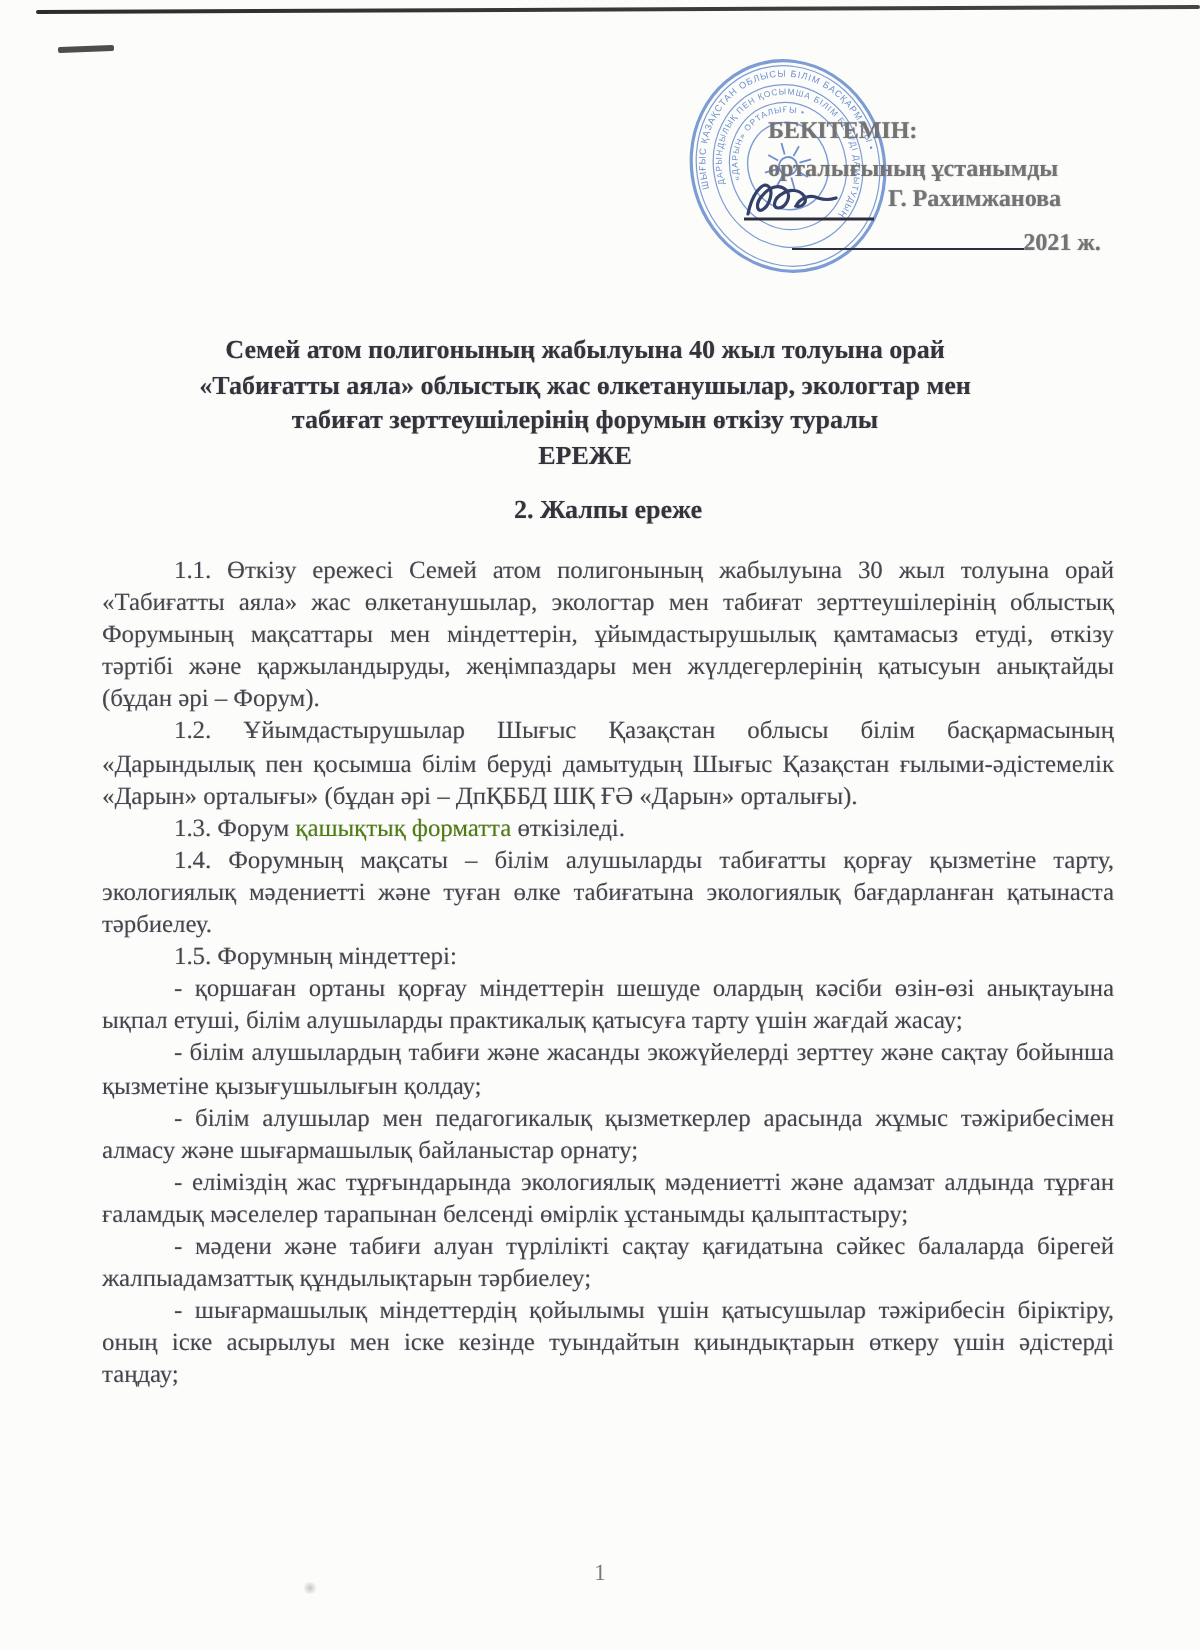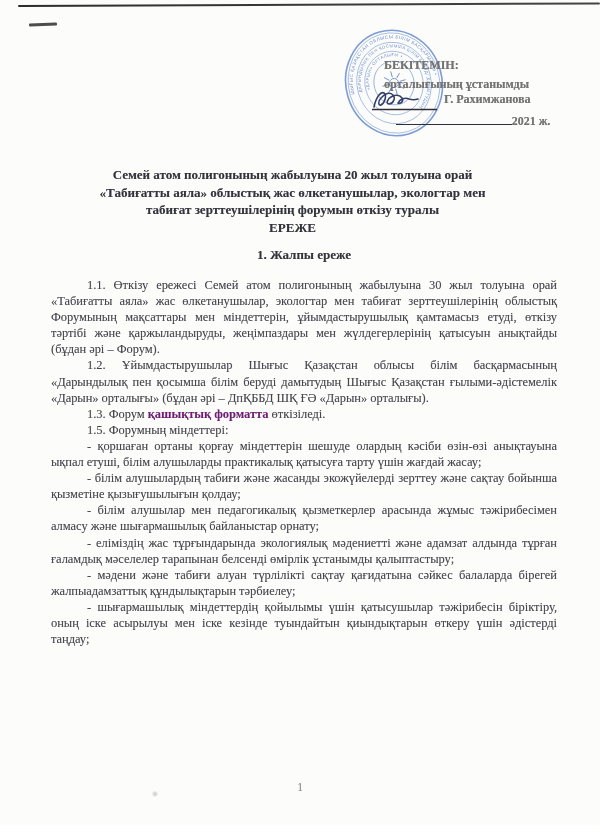--- a/index.html
+++ b/index.html
@@ -48,21 +48,21 @@
     font-size:13px;font-weight:bold;color:#33333b;
     text-shadow:0.2px 0.2px 0.6px rgba(50,50,70,.35);
   }
   
   .body-text{
     position:absolute;left:51px;top:277px;width:506px;
     font-size:12.4px;line-height:16.1px;text-align:justify;
     text-shadow:0.2px 0.2px 0.5px rgba(60,60,75,.3);
   }
   .body-text p{margin:0;text-indent:36px;}
-  .bold-inline{font-weight:bold;color:#701a75;}
+  .bold-inline{font-weight:normal;color:#4d7c0f;}
   .page-number{
     position:absolute;left:0;top:781px;width:600px;text-align:center;
     font-size:11.5px;color:#7a7a80;
   }
 </style>
 </head>
 <body>
 
 <div class="page">
 
@@ -101,32 +101,33 @@
       <svg class="sig-svg" width="78" height="26" viewBox="0 0 78 26">
         <path d="M3,20 C5,10 10,4 13,6 C16,8 14,16 10,18 C7,19 7,14 10,11 C14,6 19,5 22,8 C25,11 22,17 18,17 C15,17 16,12 20,10 C24,7 29,8 31,11 C33,14 30,17 27,16 C29,12 34,10 38,12 C41,13 44,13 47,12" fill="none" stroke="#33406b" stroke-width="1.6" stroke-linecap="round"></path>
         <path d="M1,22.5 L66,22.5" stroke="#2e2e3a" stroke-width="1.4"></path>
       </svg>
       <span class="sig-name">Г. Рахимжанова</span>
     </div>
     <div class="date-row"><span class="fill-line"></span><span>2021 ж.</span></div>
   </div>
 
   <div class="title-block">
-    <div>Семей атом полигонының жабылуына 20 жыл толуына орай</div>
+    <div>Семей атом полигонының жабылуына 40 жыл толуына орай</div>
     <div>«Табиғатты аяла» облыстық жас өлкетанушылар, экологтар мен</div>
     <div>табиғат зерттеушілерінің форумын өткізу туралы</div>
     <div>ЕРЕЖЕ</div>
   </div>
 
-  <div class="section-heading">1. Жалпы ереже</div>
+  <div class="section-heading">2. Жалпы ереже</div>
 
   <div class="body-text">
     <p>1.1. Өткізу ережесі Семей атом полигонының жабылуына 30 жыл толуына орай «Табиғатты аяла» жас өлкетанушылар, экологтар мен табиғат зерттеушілерінің облыстық Форумының мақсаттары мен міндеттерін, ұйымдастырушылық қамтамасыз етуді, өткізу тәртібі және қаржыландыруды, жеңімпаздары мен жүлдегерлерінің қатысуын анықтайды (бұдан әрі – Форум).</p>
     <p>1.2. Ұйымдастырушылар Шығыс Қазақстан облысы білім басқармасының «Дарындылық пен қосымша білім беруді дамытудың Шығыс Қазақстан ғылыми-әдістемелік «Дарын» орталығы» (бұдан әрі – ДпҚББД ШҚ ҒӘ «Дарын» орталығы).</p>
     <p><span>1.3. Форум </span><span class="bold-inline">қашықтық форматта</span><span> өткізіледі.</span></p>
+    <p>1.4. Форумның мақсаты – білім алушыларды табиғатты қорғау қызметіне тарту, экологиялық мәдениетті және туған өлке табиғатына экологиялық бағдарланған қатынаста тәрбиелеу.</p>
     <p>1.5. Форумның міндеттері:</p>
     <p>- қоршаған ортаны қорғау міндеттерін шешуде олардың кәсіби өзін-өзі анықтауына ықпал етуші, білім алушыларды практикалық қатысуға тарту үшін жағдай жасау;</p>
     <p>- білім алушылардың табиғи және жасанды экожүйелерді зерттеу және сақтау бойынша қызметіне қызығушылығын қолдау;</p>
     <p>- білім алушылар мен педагогикалық қызметкерлер арасында жұмыс тәжірибесімен алмасу және шығармашылық байланыстар орнату;</p>
     <p>- еліміздің жас тұрғындарында экологиялық мәдениетті және адамзат алдында тұрған ғаламдық мәселелер тарапынан белсенді өмірлік ұстанымды қалыптастыру;</p>
     <p>- мәдени және табиғи алуан түрлілікті сақтау қағидатына сәйкес балаларда бірегей жалпыадамзаттық құндылықтарын тәрбиелеу;</p>
     <p>- шығармашылық міндеттердің қойылымы үшін қатысушылар тәжірибесін біріктіру, оның іске асырылуы мен іске кезінде туындайтын қиындықтарын өткеру үшін әдістерді таңдау;</p>
   </div>
 
   <div class="page-number">1</div>

